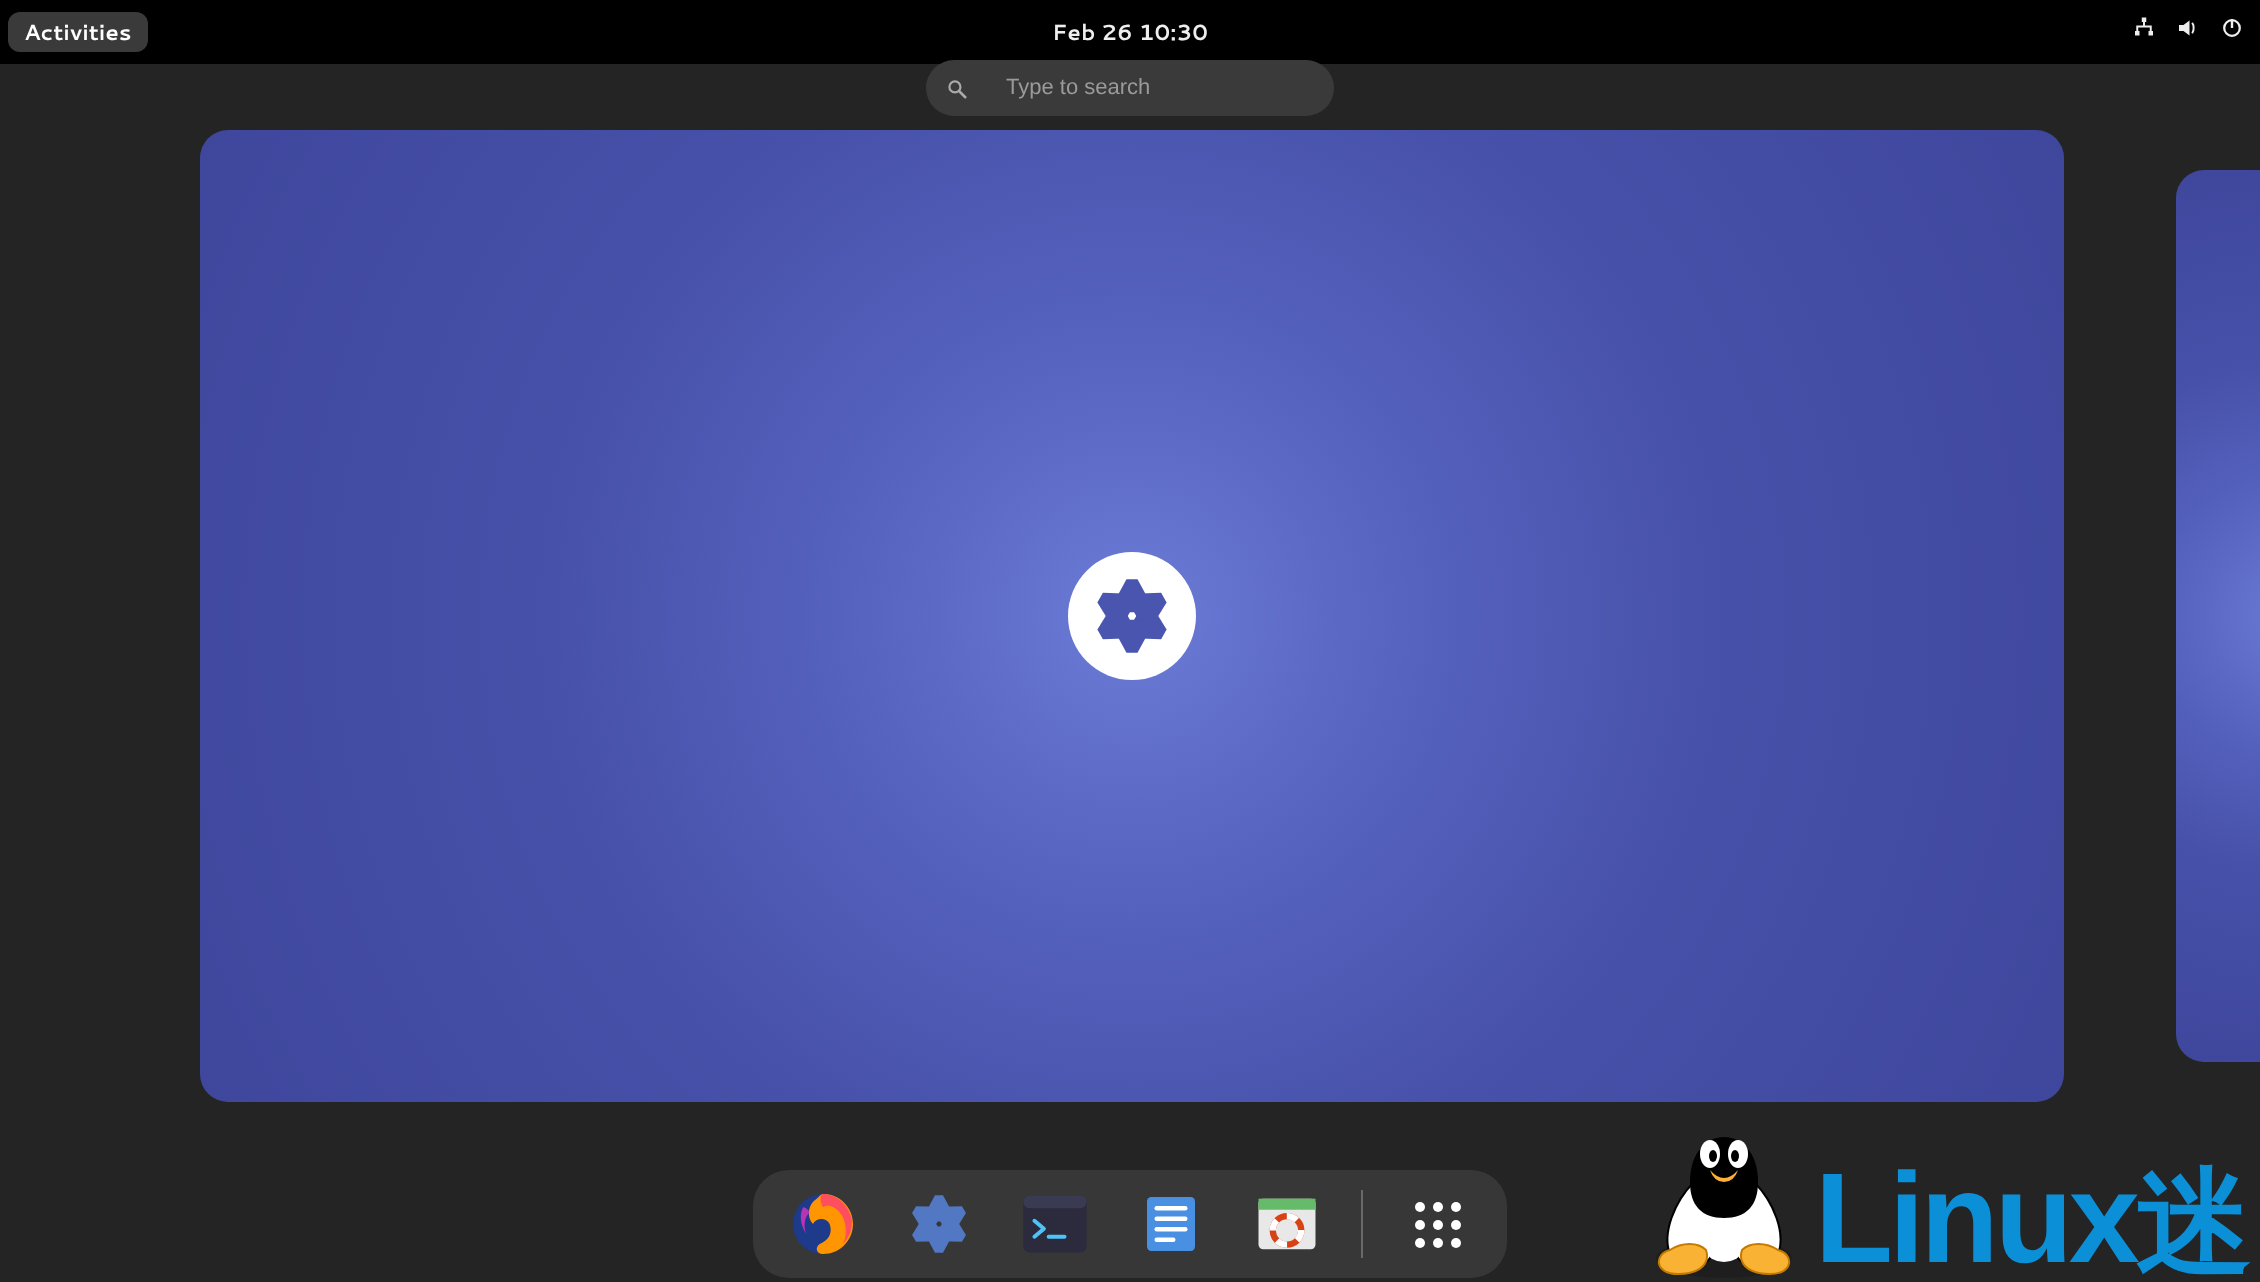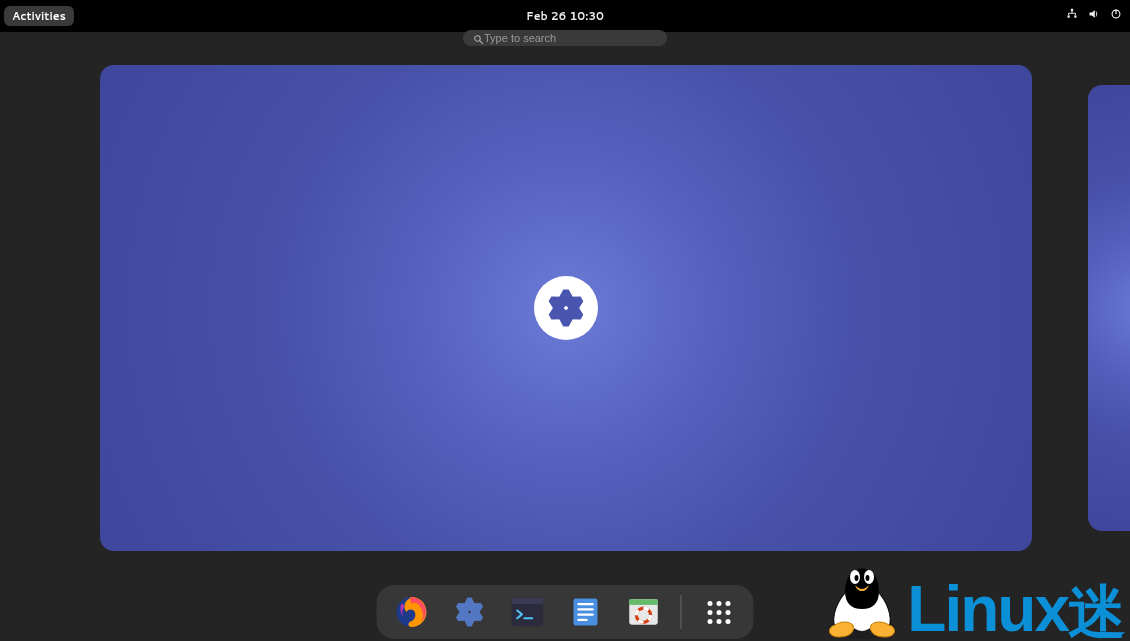--- a/index.html
+++ b/index.html
@@ -16,22 +16,22 @@
     margin-left: 4px; padding: 2px 8px; border-radius: 6px;
     background: #3a3a3a; color: #fff; cursor: pointer;
   }
   .clock { position: absolute; left: 50%; transform: translateX(-50%); }
   .sysicons { margin-left: auto; margin-right: 8px; display: flex; gap: 10px; align-items: center; }
   .sysicons svg { width: 12px; height: 12px; fill: #eee; }
 
   
   .search {
     position: absolute; top: 30px; left: 50%; transform: translateX(-50%);
-    width: 204px; height: 16px; background: #3a3a3a; border-radius: 14px;
-    display: flex; align-items: center; padding: 0 10px; gap: 0;
+    width: 204px; height: 28px; background: #3a3a3a; border-radius: 14px;
+    display: flex; align-items: center; padding: 0 10px; gap: 19px;
   }
   .search svg { width: 11px; height: 11px; fill: #aaa; flex-shrink: 0; }
   .search input {
     background: transparent; border: none; outline: none; color: #ddd;
     font-size: 11px; width: 100%;
   }
   .search input::placeholder { color: #9a9a9a; }
 
   
   .workspace {

